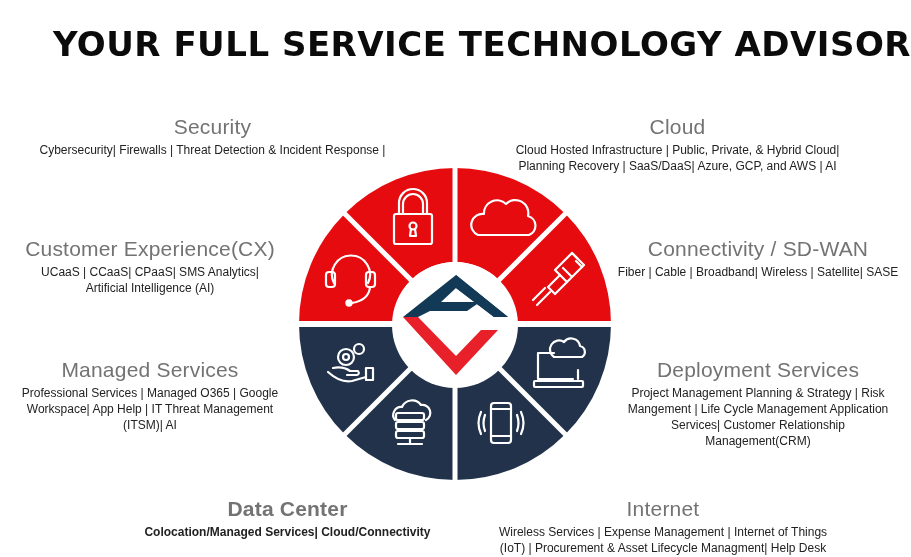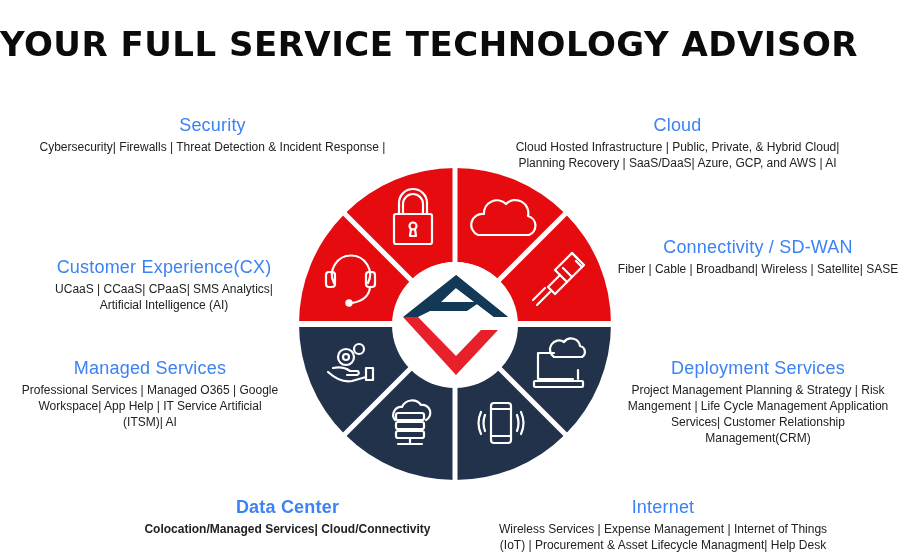--- a/index.html
+++ b/index.html
@@ -1,56 +1,56 @@
 <!DOCTYPE html>
 <html><head>
 <meta charset="utf-8">
 <style>
   html, body { margin:0; padding:0; background:#ffffff; }
   body { width:911px; height:557px; position:relative; overflow:hidden;
          font-family:"Liberation Sans", "DejaVu Sans", sans-serif; color:#1a1a1a; }
-  .title { position:absolute; left:0; top:24px; width:911px; text-align:left;
+  .title { position:absolute; left:0; top:24px; width:911px; text-align:right;
            font-family:"DejaVu Sans", sans-serif; font-weight:bold; font-size:34px;
            letter-spacing:0.5px; color:#0b0b0b; }
   .block { position:absolute; text-align:center; }
-  .block .h { font-size:18px; color:#3b82f6; margin-bottom:3px; letter-spacing:0.2px; }
+  .block .h { font-size:21px; color:#737373; margin-bottom:3px; letter-spacing:0.2px; }
   .block .d { font-size:12px; line-height:16px; color:#222; }
   #wheel { position:absolute; left:0; top:0; }
 </style>
 </head>
 <body>
 
 <div class="title">YOUR FULL SERVICE TECHNOLOGY ADVISOR</div>
 
 <div class="block" style="left:10px; top:115px; width:405px;">
   <div class="h">Security</div>
   <div class="d">Cybersecurity| Firewalls | Threat Detection &amp; Incident Response |</div>
 </div>
 
 <div class="block" style="left:480px; top:115px; width:395px;">
   <div class="h">Cloud</div>
   <div class="d">Cloud Hosted Infrastructure | Public, Private, &amp; Hybrid Cloud|</div>
   <div class="d">Planning Recovery | SaaS/DaaS| Azure, GCP, and AWS | AI</div>
 </div>
 
-<div class="block" style="left:19px; top:237px; width:290px;margin-top:20px;">
+<div class="block" style="left:5px; top:237px; width:290px;">
   <div class="h">Customer Experience(CX)</div>
   <div class="d">UCaaS | CCaaS| CPaaS| SMS Analytics|</div>
   <div class="d">Artificial Intelligence (AI)</div>
 </div>
 
 <div class="block" style="left:605px; top:237px; width:306px;">
   <div class="h">Connectivity / SD-WAN</div>
   <div class="d">Fiber | Cable | Broadband| Wireless | Satellite| SASE</div>
 </div>
 
 <div class="block" style="left:5px; top:358px; width:290px;">
   <div class="h">Managed Services</div>
   <div class="d">Professional Services | Managed O365 | Google</div>
-  <div class="d">Workspace| App Help | IT Service Artificial</div>
+  <div class="d">Workspace| App Help | IT Threat Management</div>
   <div class="d">(ITSM)| AI</div>
 </div>
 
 <div class="block" style="left:605px; top:358px; width:306px;text-align:center;">
   <div class="h">Deployment Services</div>
   <div class="d">Project Management Planning &amp; Strategy | Risk</div>
   <div class="d">Mangement | Life Cycle Management Application</div>
   <div class="d">Services| Customer Relationship</div>
   <div class="d">Management(CRM)</div>
 </div>

